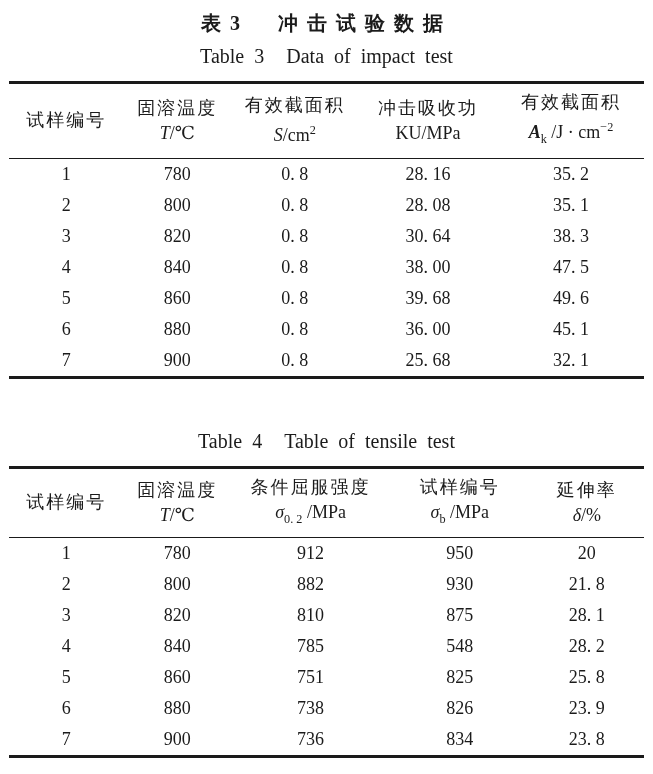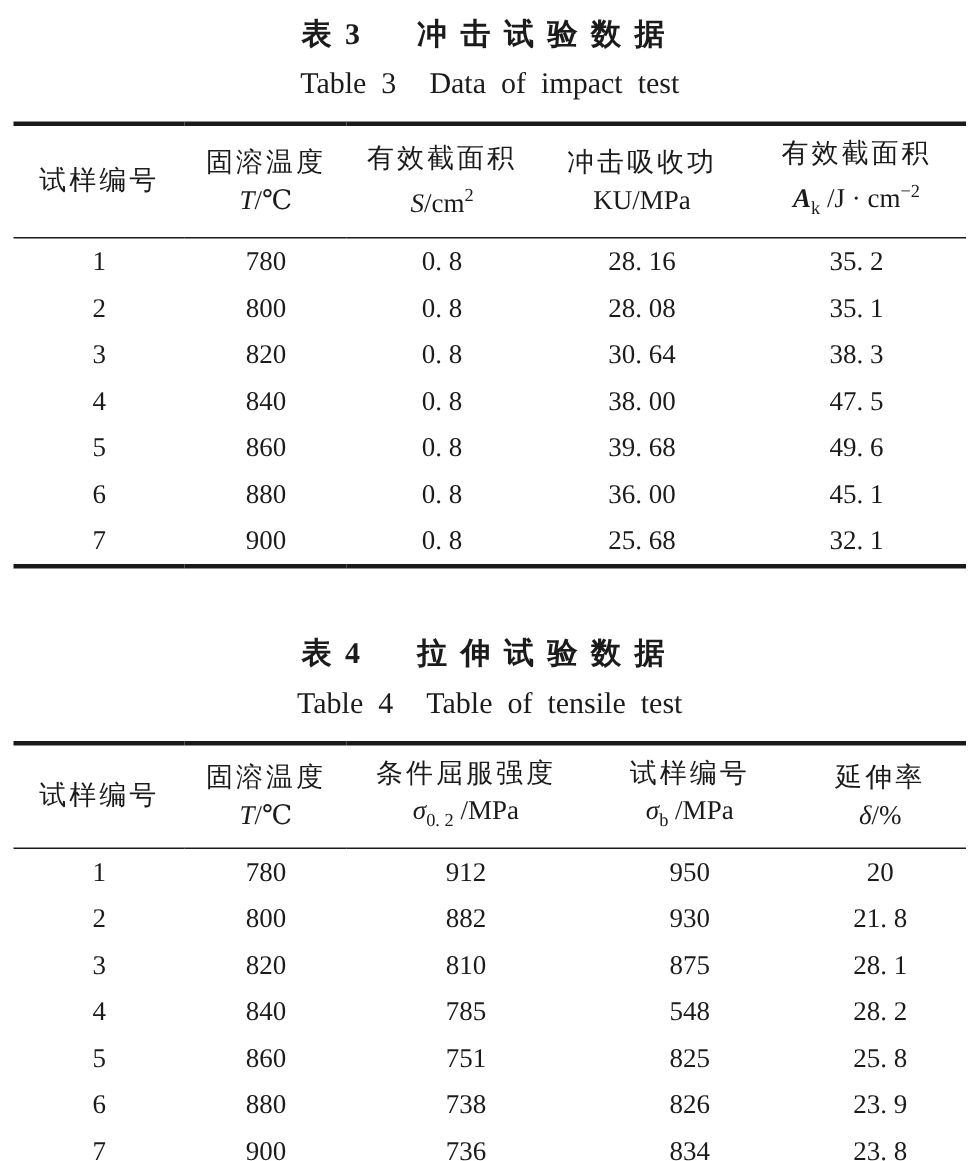--- a/index.html
+++ b/index.html
@@ -135,23 +135,20 @@
         <td>900</td>
         <td>0. 8</td>
         <td>25. 68</td>
         <td>32. 1</td>
       </tr>
     </tbody>
   </table>
 
   <div class="section-gap"></div>
 
-  <div class="title-zh">
-    <span class="cap-label">表 4</span><span class="cap-text">拉伸试验数据</span>
-  </div>
   <div class="title-en">
     <span class="cap-label">Table 4</span><span>Table of tensile test</span>
   </div>
 
   <table class="data t4">
     <colgroup>
         <col>
         <col>
         <col>
         <col>

